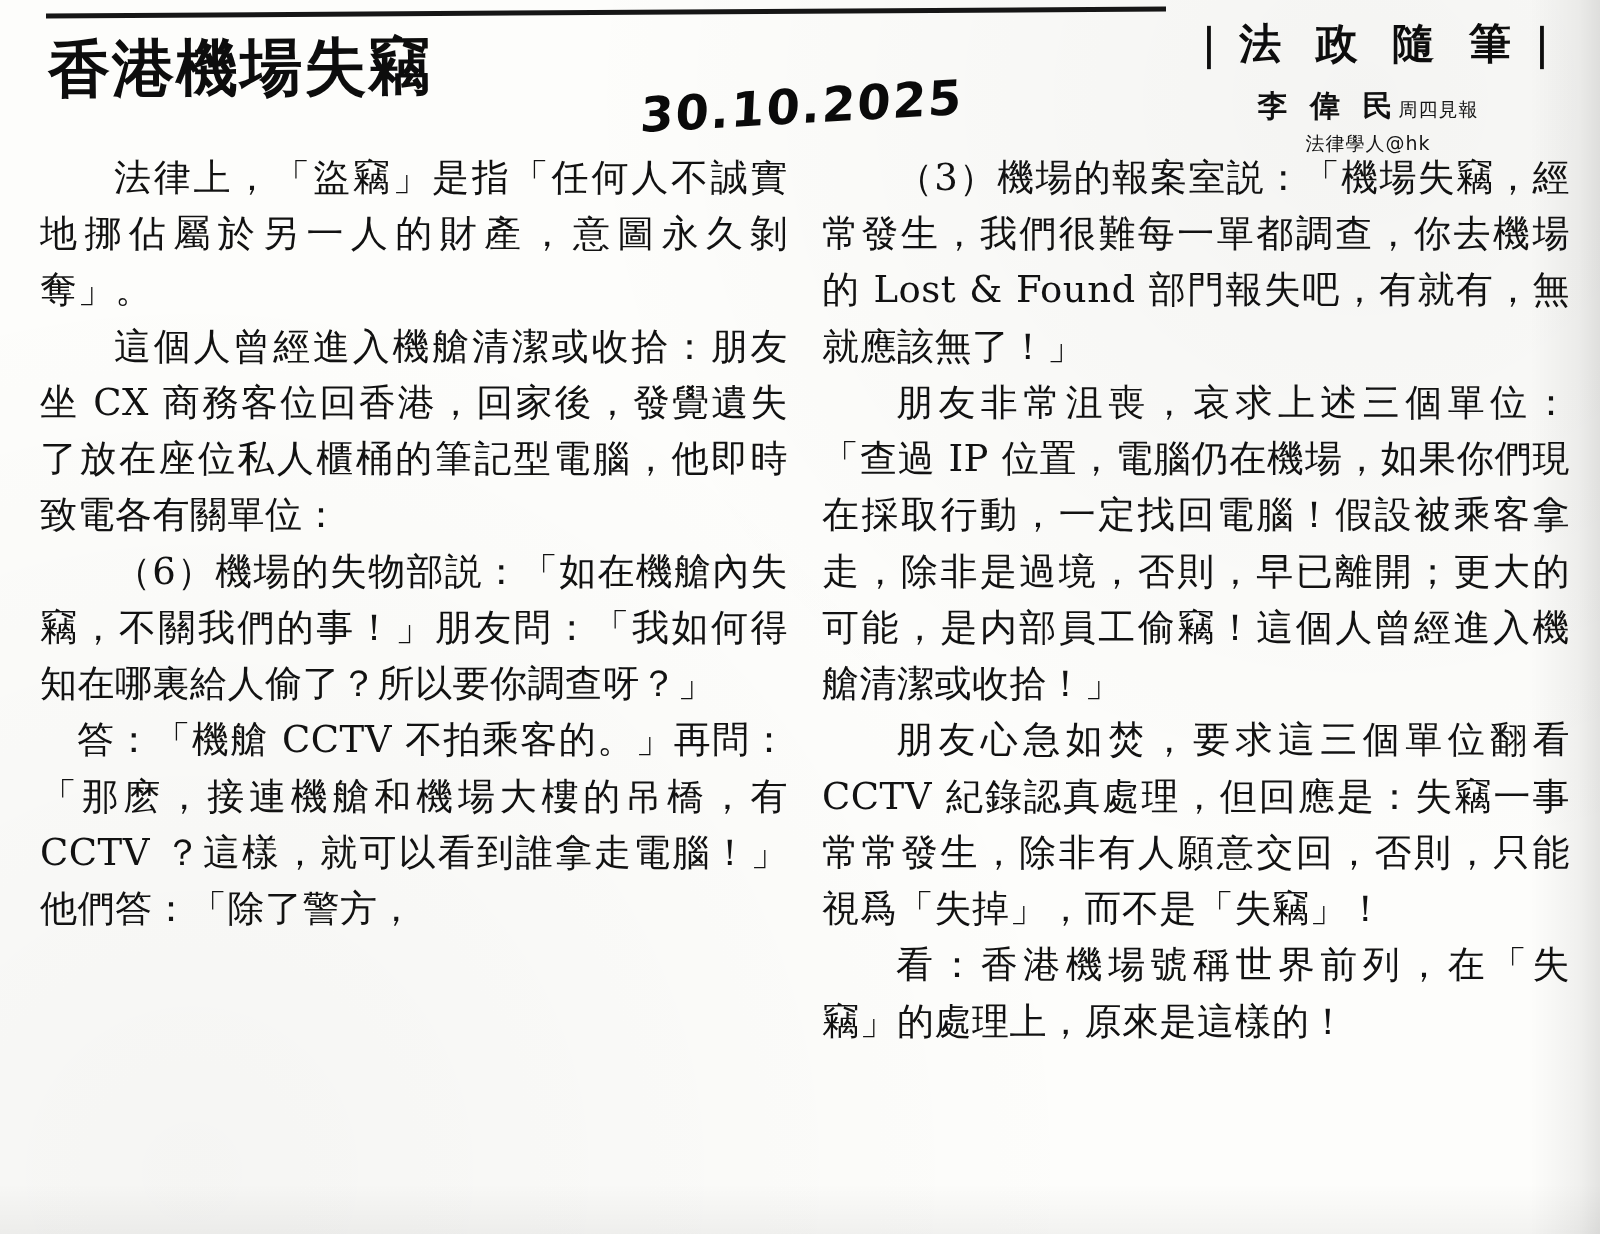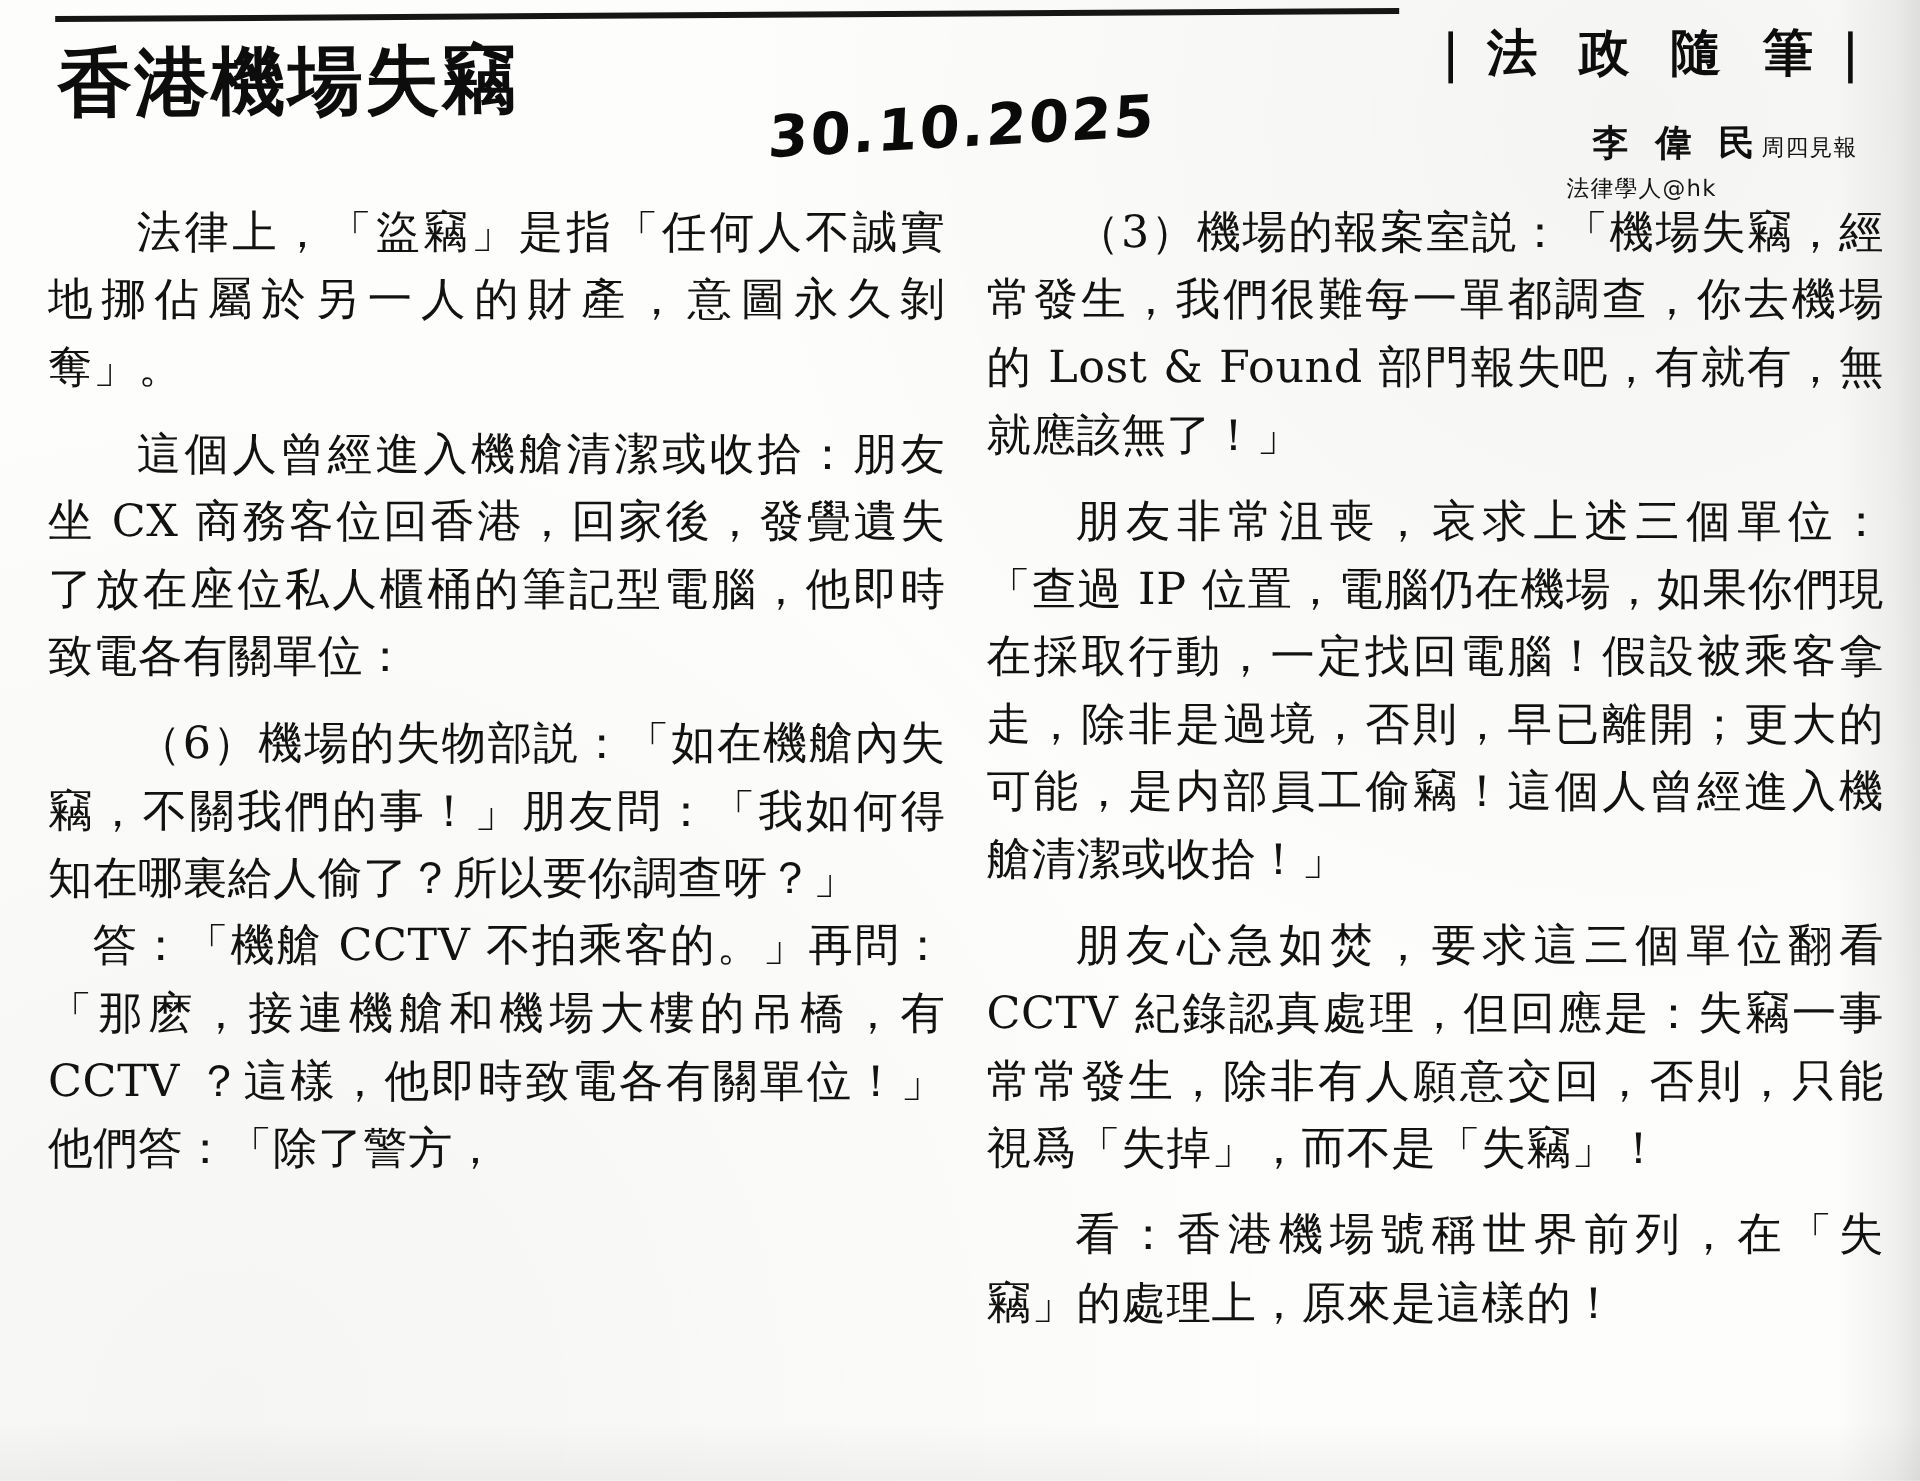--- a/index.html
+++ b/index.html
@@ -75,24 +75,24 @@
   }
   .brand-title {
     font-family: "DejaVu Sans", "Liberation Sans", sans-serif;
     font-weight: bold;
     font-size: 42px;
     letter-spacing: 10px;
     color: #0d0d0d;
     white-space: nowrap;
   }
   .brand-author-row {
-    margin-top: 27px;
+    margin-top: 14px;
     display: flex;
     align-items: flex-end;
-    justify-content: flex-end;
+    justify-content: center;
   }
   .brand-author {
     font-family: "DejaVu Sans", "Liberation Sans", sans-serif;
     font-weight: bold;
     font-size: 30px;
     letter-spacing: 6px;
     color: #101010;
     white-space: nowrap;
   }
   .brand-schedule {
@@ -144,21 +144,20 @@
     font-size: 37px;
     line-height: 1.52;
     letter-spacing: 0.5px;
     text-align: justify;
     text-justify: inter-character;
     font-family: "DejaVu Serif", "Liberation Serif", serif;
     color: #121212;
   }
   .col p.indent {
     text-indent: 2em;
-    margin-top: 16px;
   }
   .col p.indent-small {
     text-indent: 1em;
   }
 </style>
 </head>
 <body>
 
 <div class="scan"></div>
 
@@ -176,21 +175,21 @@
 </div>
 
 <div class="handwritten-date">30.10.2025</div>
 
 <div class="body-columns">
 
   <div class="col">
     <p class="indent">法律上，「盜竊」是指「任何人不誠實地挪佔屬於另一人的財產，意圖永久剝奪」。</p>
     <p class="indent">這個人曾經進入機艙清潔或收拾：朋友坐 CX 商務客位回香港，回家後，發覺遺失了放在座位私人櫃桶的筆記型電腦，他即時致電各有關單位：</p>
     <p class="indent">（6）機場的失物部説：「如在機艙內失竊，不關我們的事！」朋友問：「我如何得知在哪裏給人偷了？所以要你調查呀？」</p>
-    <p class="indent-small">答：「機艙 CCTV 不拍乘客的。」再問：「那麽，接連機艙和機場大樓的吊橋，有 CCTV ？這樣，他即時致電各有關單位！」他們答：「除了警方，</p>
+    <p class="indent-small">答：「機艙 CCTV 不拍乘客的。」再問：「那麽，接連機艙和機場大樓的吊橋，有 CCTV ？這樣，就可以看到誰拿走電腦！」他們答：「除了警方，</p>
   </div>
 
   <div class="col">
     <p class="indent">（3）機場的報案室説：「機場失竊，經常發生，我們很難每一單都調查，你去機場的 Lost &amp; Found 部門報失吧，有就有，無就應該無了！」</p>
     <p class="indent">朋友非常沮喪，哀求上述三個單位：「查過 IP 位置，電腦仍在機場，如果你們現在採取行動，一定找回電腦！假設被乘客拿走，除非是過境，否則，早已離開；更大的可能，是内部員工偷竊！這個人曾經進入機艙清潔或收拾！」</p>
     <p class="indent">朋友心急如焚，要求這三個單位翻看 CCTV 紀錄認真處理，但回應是：失竊一事常常發生，除非有人願意交回，否則，只能視爲「失掉」，而不是「失竊」！</p>
     <p class="indent">看：香港機場號稱世界前列，在「失竊」的處理上，原來是這樣的！</p>
   </div>
 
 </div>

